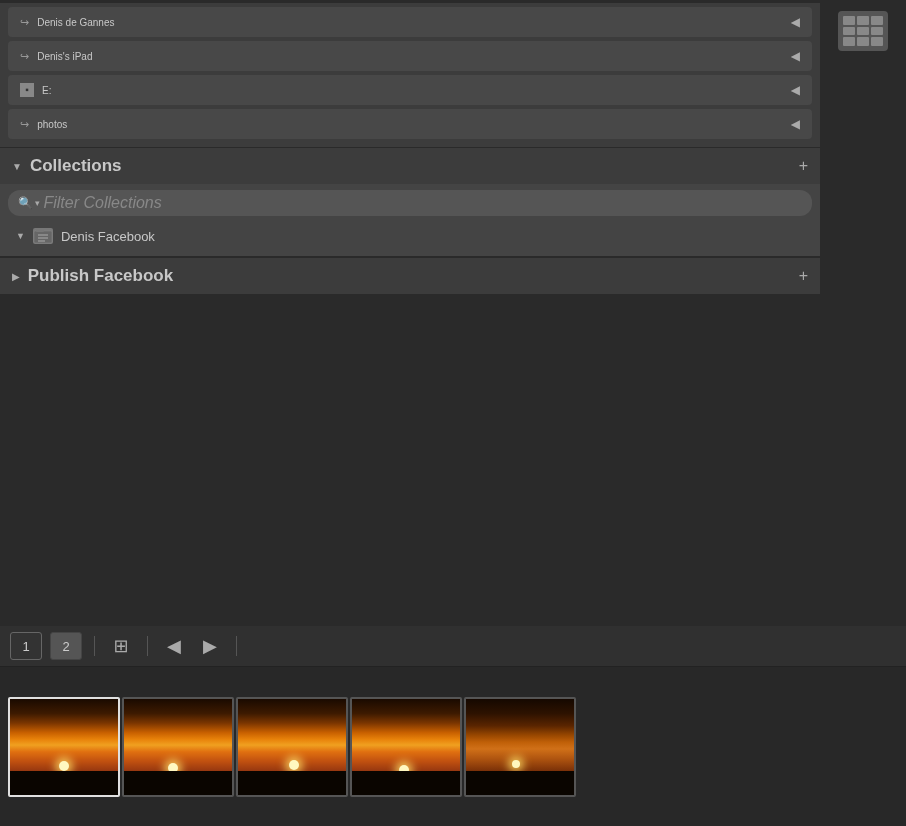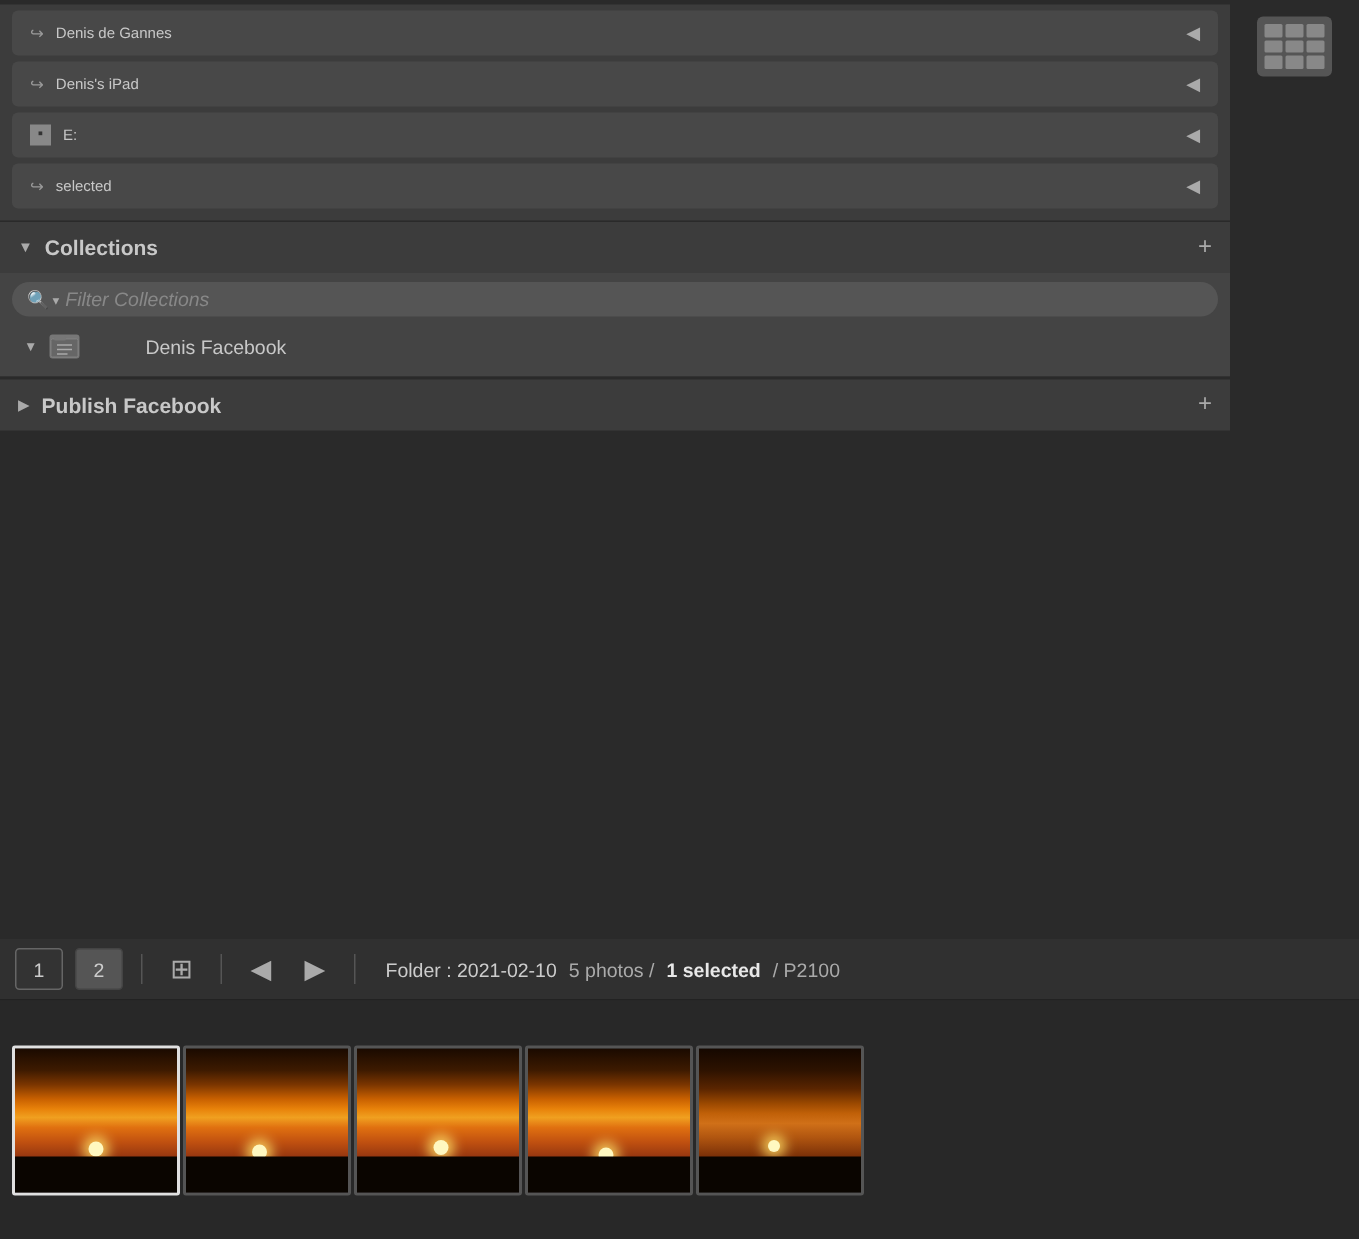--- a/index.html
+++ b/index.html
@@ -81,21 +81,21 @@
     }
 
     .section-header-left {
       display: flex;
       align-items: center;
       gap: 8px;
     }
 
     .section-title {
       color: #c8c8c8;
-      font-size: 14px;
+      font-size: 17px;
       font-weight: bold;
       text-align: right;
     }
 
     .triangle-down {
       color: #aaa;
       font-size: 10px;
     }
 
     .triangle-right {
@@ -136,21 +136,21 @@
       gap: 2px;
       color: #aaa;
       font-size: 12px;
     }
 
     .filter-input {
       background: transparent;
       border: none;
       outline: none;
       color: #aaa;
-      font-size: 13px;
+      font-size: 16px;
       width: 100%;
       font-style: italic;
     }
 
     .filter-input::placeholder {
       color: #888;
     }
 
     
     .collection-item {
@@ -167,21 +167,20 @@
       background: #777;
       border-radius: 2px;
       display: flex;
       align-items: center;
       justify-content: center;
     }
 
     .collection-label {
       color: #c8c8c8;
       font-size: 13px;
-      margin-left: 36px;
     }
 
     
     .publish-section {
       background: #3c3c3c;
       border-top: 1px solid #2a2a2a;
     }
 
     
     .bottom-buttons {
@@ -437,21 +436,21 @@
           <div class="source-item-left">
             <span class="drive-icon">▪</span>
             <span class="source-item-label">E:</span>
           </div>
           <span class="chevron-right">◀</span>
         </div>
 
         <div class="source-item">
           <div class="source-item-left">
             <span class="arrow-icon">↪</span>
-            <span class="source-item-label">selected</span>
+            <span class="source-item-label">photos</span>
           </div>
           <span class="chevron-right">◀</span>
         </div>
       </div>
 
       <div class="collections-section">
         <div class="section-header">
           <div class="section-header-left">
             <span class="triangle-down">▼</span>
             <span class="section-title">Collections</span>
@@ -530,26 +529,20 @@
 
       <button class="nav-btn" style="font-size:18px;">⊞</button>
 
       <div class="tab-divider"></div>
 
       <button class="nav-btn" style="font-size:18px;">◀</button>
       <button class="nav-btn" style="font-size:18px;">▶</button>
 
       <div class="tab-divider"></div>
 
-      <div class="folder-info">
-        <span class="folder-text">Folder : 2021-02-10</span>
-        <span class="photo-count">5 photos /</span>
-        <span class="selected-count">1 selected</span>
-        <span class="p210-label">/ P2100</span>
-      </div>
     </div>
 
     <div class="thumbnails-strip">
 
       <div class="thumbnail selected">
         <div class="sunset-img">
           <div class="sun-orb"></div>
           <div class="land-silhouette"></div>
         </div>
       </div>

